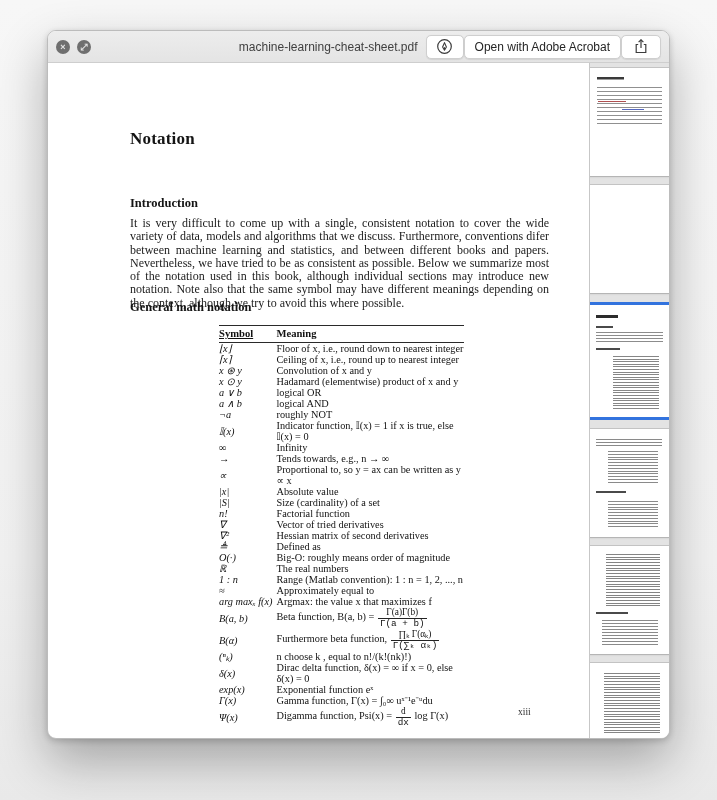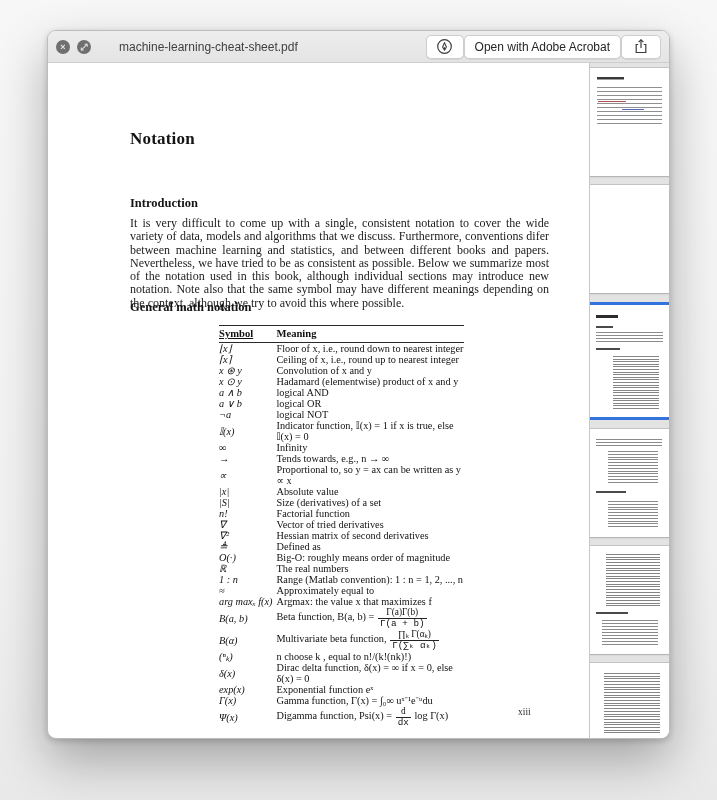--- a/index.html
+++ b/index.html
@@ -22,21 +22,21 @@
     border-bottom:1px solid #cecece;display:flex;align-items:center;
     padding:0 8px;gap:8px;
   }
   .traffic{display:flex;gap:7px;flex:none;}
   .circle-btn{
     width:14px;height:14px;border-radius:50%;background:#6f6f6f;
     color:#e6e6e6;font-size:9px;line-height:14px;text-align:center;
     font-weight:bold;cursor:default;user-select:none;
   }
   .win-title{
-    flex:1;text-align:left;font-size:12px;color:#414141;
+    flex:1;text-align:right;font-size:12px;color:#414141;
     white-space:nowrap;overflow:hidden;text-overflow:ellipsis;padding-left:20px;
   }
   .tb-group{display:flex;flex:none;align-items:center;}
   .tb-btn{
     background:#fff;border:1px solid #cfcfcf;border-radius:5px;height:22px;
     display:flex;align-items:center;justify-content:center;padding:0 10px;
     font-size:12px;color:#262626;box-shadow:0 .5px 1px rgba(0,0,0,.08);
   }
   .tb-btn.icon-only{width:36px;padding:0;}
   .tb-btn svg{display:block;}
@@ -194,32 +194,32 @@
               <td class="sym">x ⊛ y</td>
               <td class="mean"><span>Convolution of x and y</span></td>
             </tr>
 
             <tr>
               <td class="sym">x ⊙ y</td>
               <td class="mean"><span>Hadamard (elementwise) product of x and y</span></td>
             </tr>
 
             <tr>
+              <td class="sym">a ∨ b</td>
+              <td class="mean"><span>logical OR</span></td>
+            </tr>
+
+            <tr>
               <td class="sym">a ∧ b</td>
               <td class="mean"><span>logical AND</span></td>
             </tr>
 
             <tr>
-              <td class="sym">a ∨ b</td>
-              <td class="mean"><span>logical OR</span></td>
-            </tr>
-
-            <tr>
               <td class="sym">¬a</td>
-              <td class="mean"><span>logical NOT</span></td>
+              <td class="mean"><span>roughly NOT</span></td>
             </tr>
 
             <tr>
               <td class="sym">𝕀(x)</td>
               <td class="mean"><span>Indicator function, 𝕀(x) = 1 if x is true, else 𝕀(x) = 0</span></td>
             </tr>
 
             <tr>
               <td class="sym">∞</td>
               <td class="mean"><span>Infinity</span></td>
@@ -235,21 +235,21 @@
               <td class="mean"><span>Proportional to, so y = ax can be written as y ∝ x</span></td>
             </tr>
 
             <tr>
               <td class="sym">|x|</td>
               <td class="mean"><span>Absolute value</span></td>
             </tr>
 
             <tr>
               <td class="sym">|S|</td>
-              <td class="mean"><span>Size (derivatives) of a set</span></td>
+              <td class="mean"><span>Size (cardinality) of a set</span></td>
             </tr>
 
             <tr>
               <td class="sym">n!</td>
               <td class="mean"><span>Factorial function</span></td>
             </tr>
 
             <tr>
               <td class="sym">∇</td>
               <td class="mean"><span>Vector of tried derivatives</span></td>
@@ -290,21 +290,21 @@
               <td class="mean"><span>Argmax: the value x that maximizes f</span></td>
             </tr>
 
             <tr>
               <td class="sym">B(a, b)</td>
               <td class="mean"><span><span>Beta function, B(a, b) = </span><span class="frac"><span class="num">Γ(a)Γ(b)</span><span class="den">Γ(a + b)</span></span></span></td>
             </tr>
 
             <tr>
               <td class="sym">B(α)</td>
-              <td class="mean"><span><span>Multivariate beta function, </span><span class="frac"><span class="num">∏ₖ Γ(αₖ)</span><span class="den">Γ(∑ₖ αₖ)</span></span></span></td>
+              <td class="mean"><span><span>Furthermore beta function, </span><span class="frac"><span class="num">∏ₖ Γ(αₖ)</span><span class="den">Γ(∑ₖ αₖ)</span></span></span></td>
             </tr>
 
             <tr>
               <td class="sym">(ⁿₖ)</td>
               <td class="mean"><span>n choose k , equal to n!/(k!(nk)!)</span></td>
             </tr>
 
             <tr>
               <td class="sym">δ(x)</td>
               <td class="mean"><span>Dirac delta function, δ(x) = ∞ if x = 0, else δ(x) = 0</span></td>

